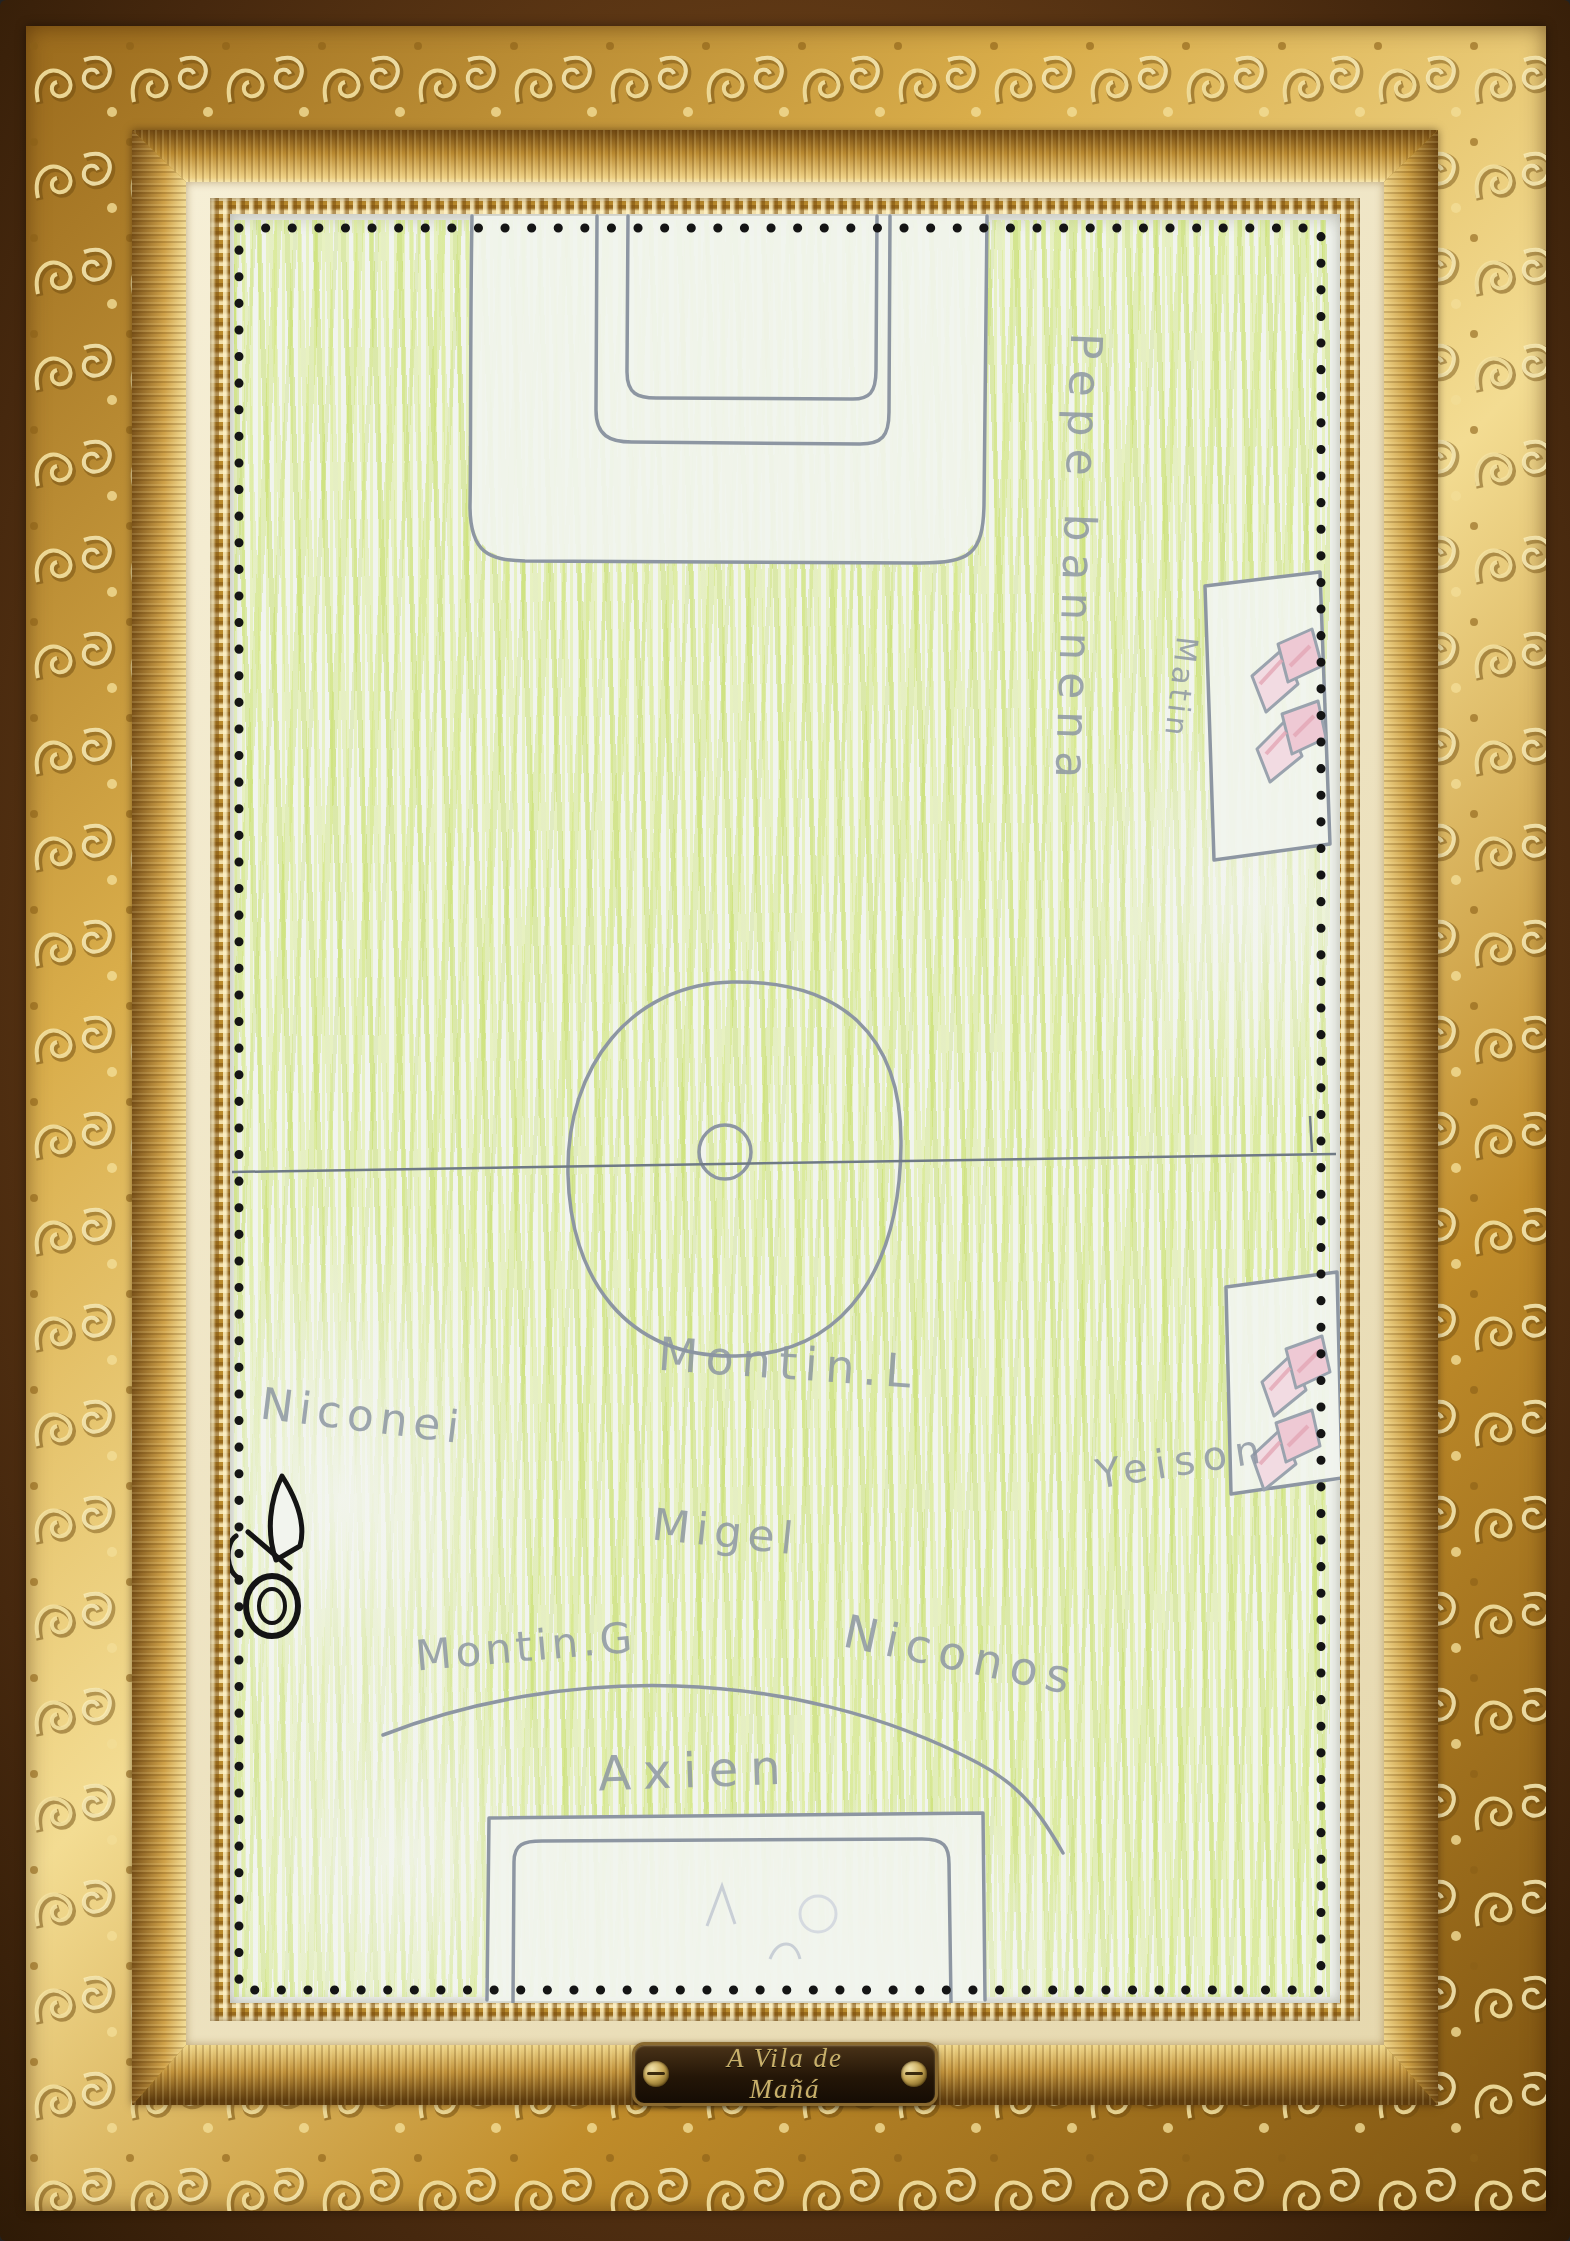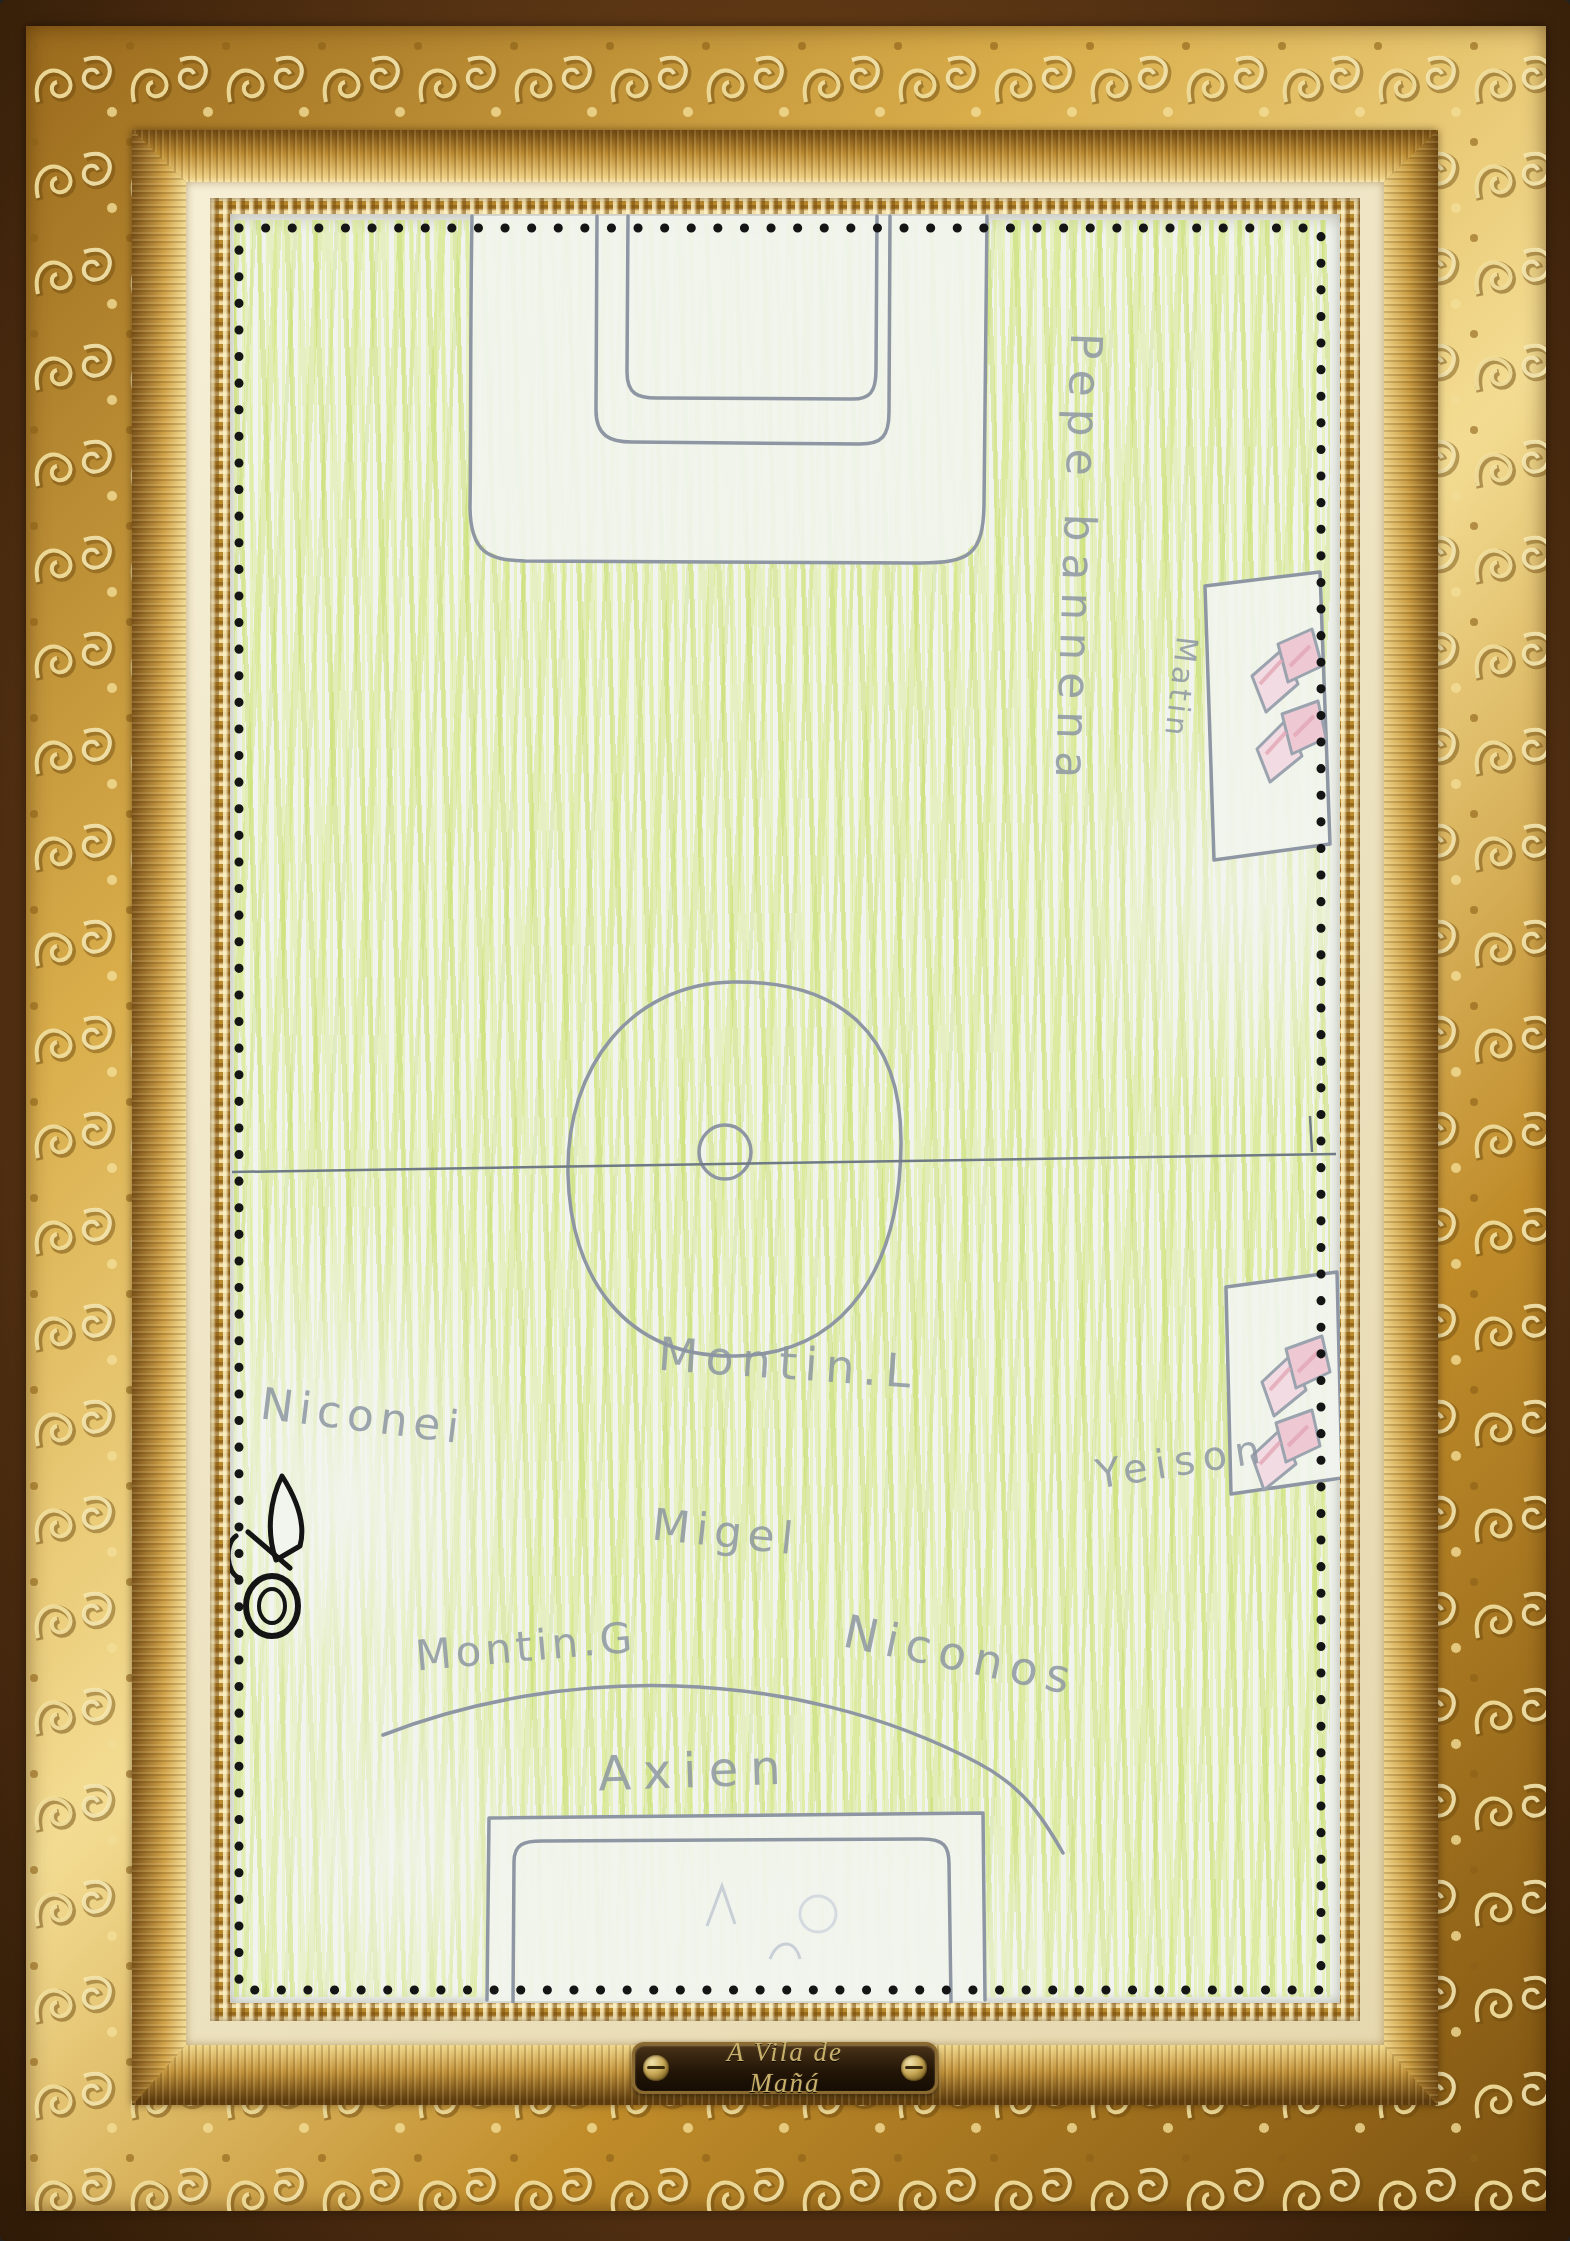--- a/index.html
+++ b/index.html
@@ -60,21 +60,21 @@
   .nm-matin  {left:975px;top:425px;font-size:30px;letter-spacing:4px;transform:rotate(97deg);transform-origin:left top;}
   .nm-montinl{left:428px;top:1122px;font-size:46px;letter-spacing:8px;transform:rotate(4deg);}
   .nm-niconei{left:30px;top:1176px;font-size:44px;letter-spacing:6px;transform:rotate(7deg);}
   .nm-migel  {left:422px;top:1292px;font-size:44px;letter-spacing:6px;transform:rotate(6deg);}
   .nm-monting{left:185px;top:1408px;font-size:42px;letter-spacing:4px;transform:rotate(-5deg);}
   .nm-niconos{left:612px;top:1414px;font-size:46px;letter-spacing:8px;transform:rotate(12deg);}
   .nm-axien  {left:368px;top:1528px;font-size:48px;letter-spacing:12px;transform:rotate(-2deg);}
   .nm-yeison {left:865px;top:1224px;font-size:40px;letter-spacing:8px;transform:rotate(-9deg);}
 
   
-  .plaque{left:632px;top:2042px;width:306px;height:52px;border-radius:12px;
+  .plaque{left:632px;top:2042px;width:306px;height:64px;border-radius:12px;
     background:linear-gradient(180deg,#4a3318,#241607 55%,#150c04);
     border:3px solid #8a6a30;display:flex;align-items:center;justify-content:center;
     padding:0 8px;box-sizing:border-box;box-shadow:0 2px 5px rgba(0,0,0,.5), inset 0 1px 2px rgba(255,230,160,.4);gap:23px;}
   .screw{width:26px;height:26px;border-radius:50%;flex:0 0 auto;
     background:radial-gradient(circle at 35% 30%,#f0e2ac,#c8a856 45%,#6f5518 85%);
     box-shadow:inset 0 0 3px #2a1c06;position:relative;}
   .screw::after{content:"";position:absolute;left:4px;top:11px;width:18px;height:3px;background:#3a2a0e;border-radius:2px;}
   .plaque-text{flex:1;text-align:center;font-family:"Liberation Serif","DejaVu Serif",serif;
     font-style:italic;font-size:27px;letter-spacing:2px;color:#c9b06a;
     text-shadow:0 1px 1px #000, 0 0 2px rgba(255,230,160,.3);}

